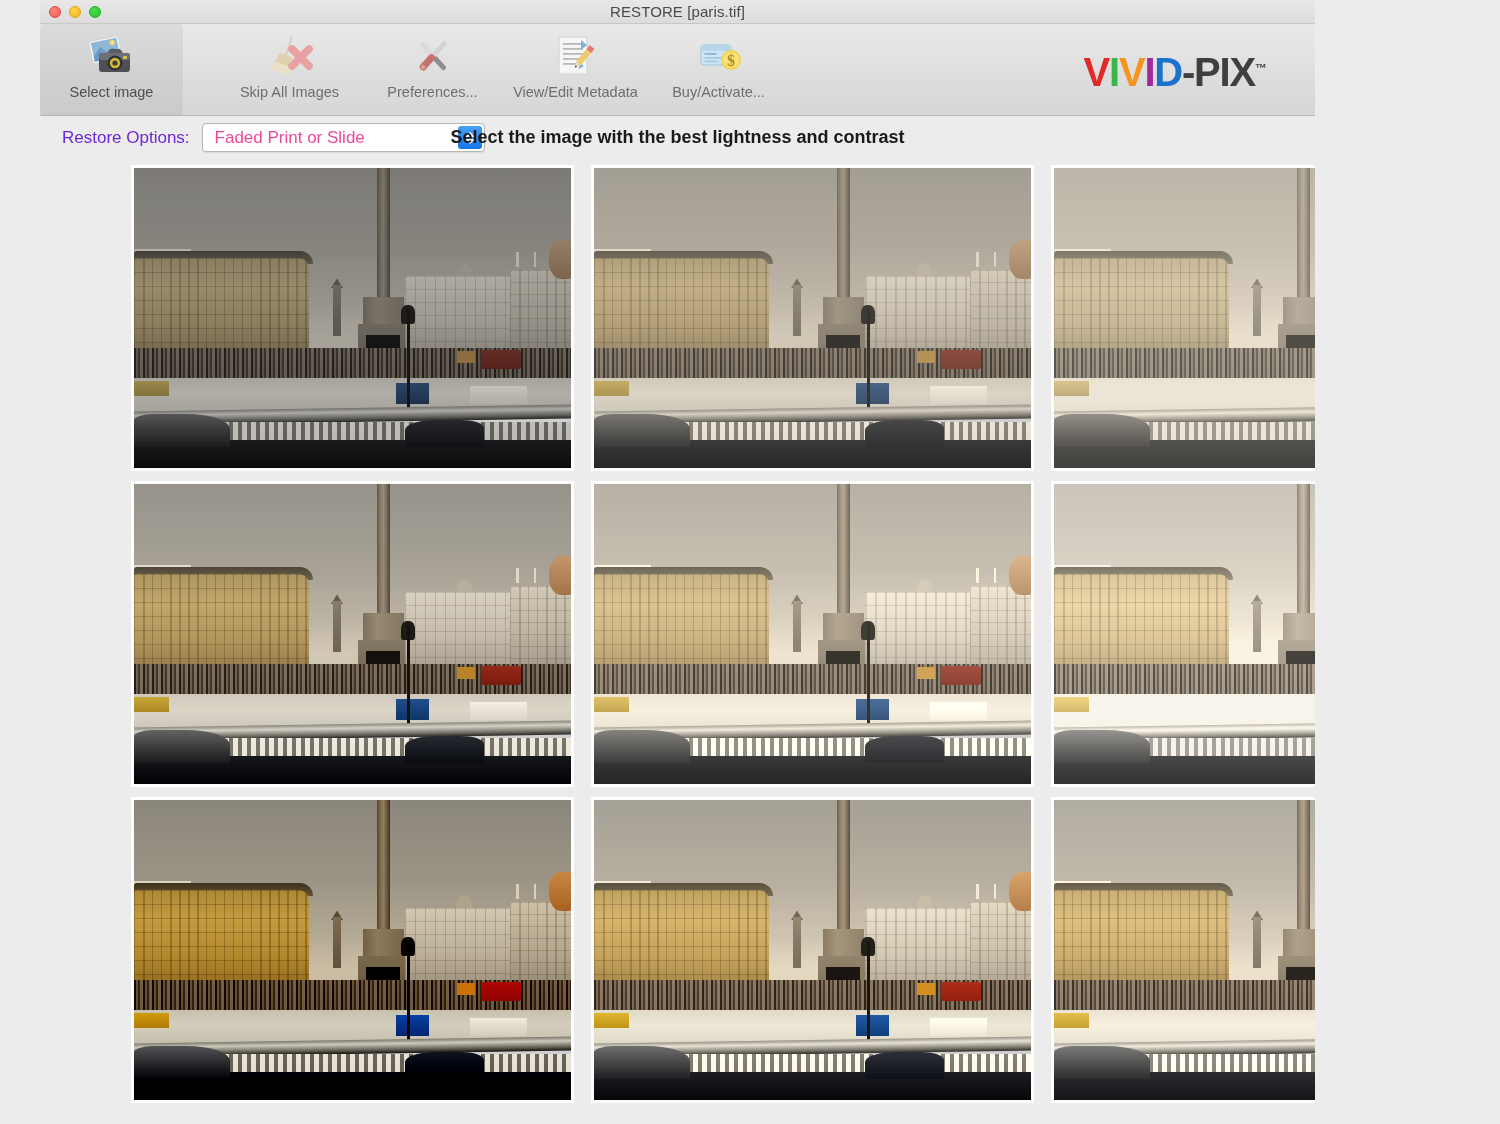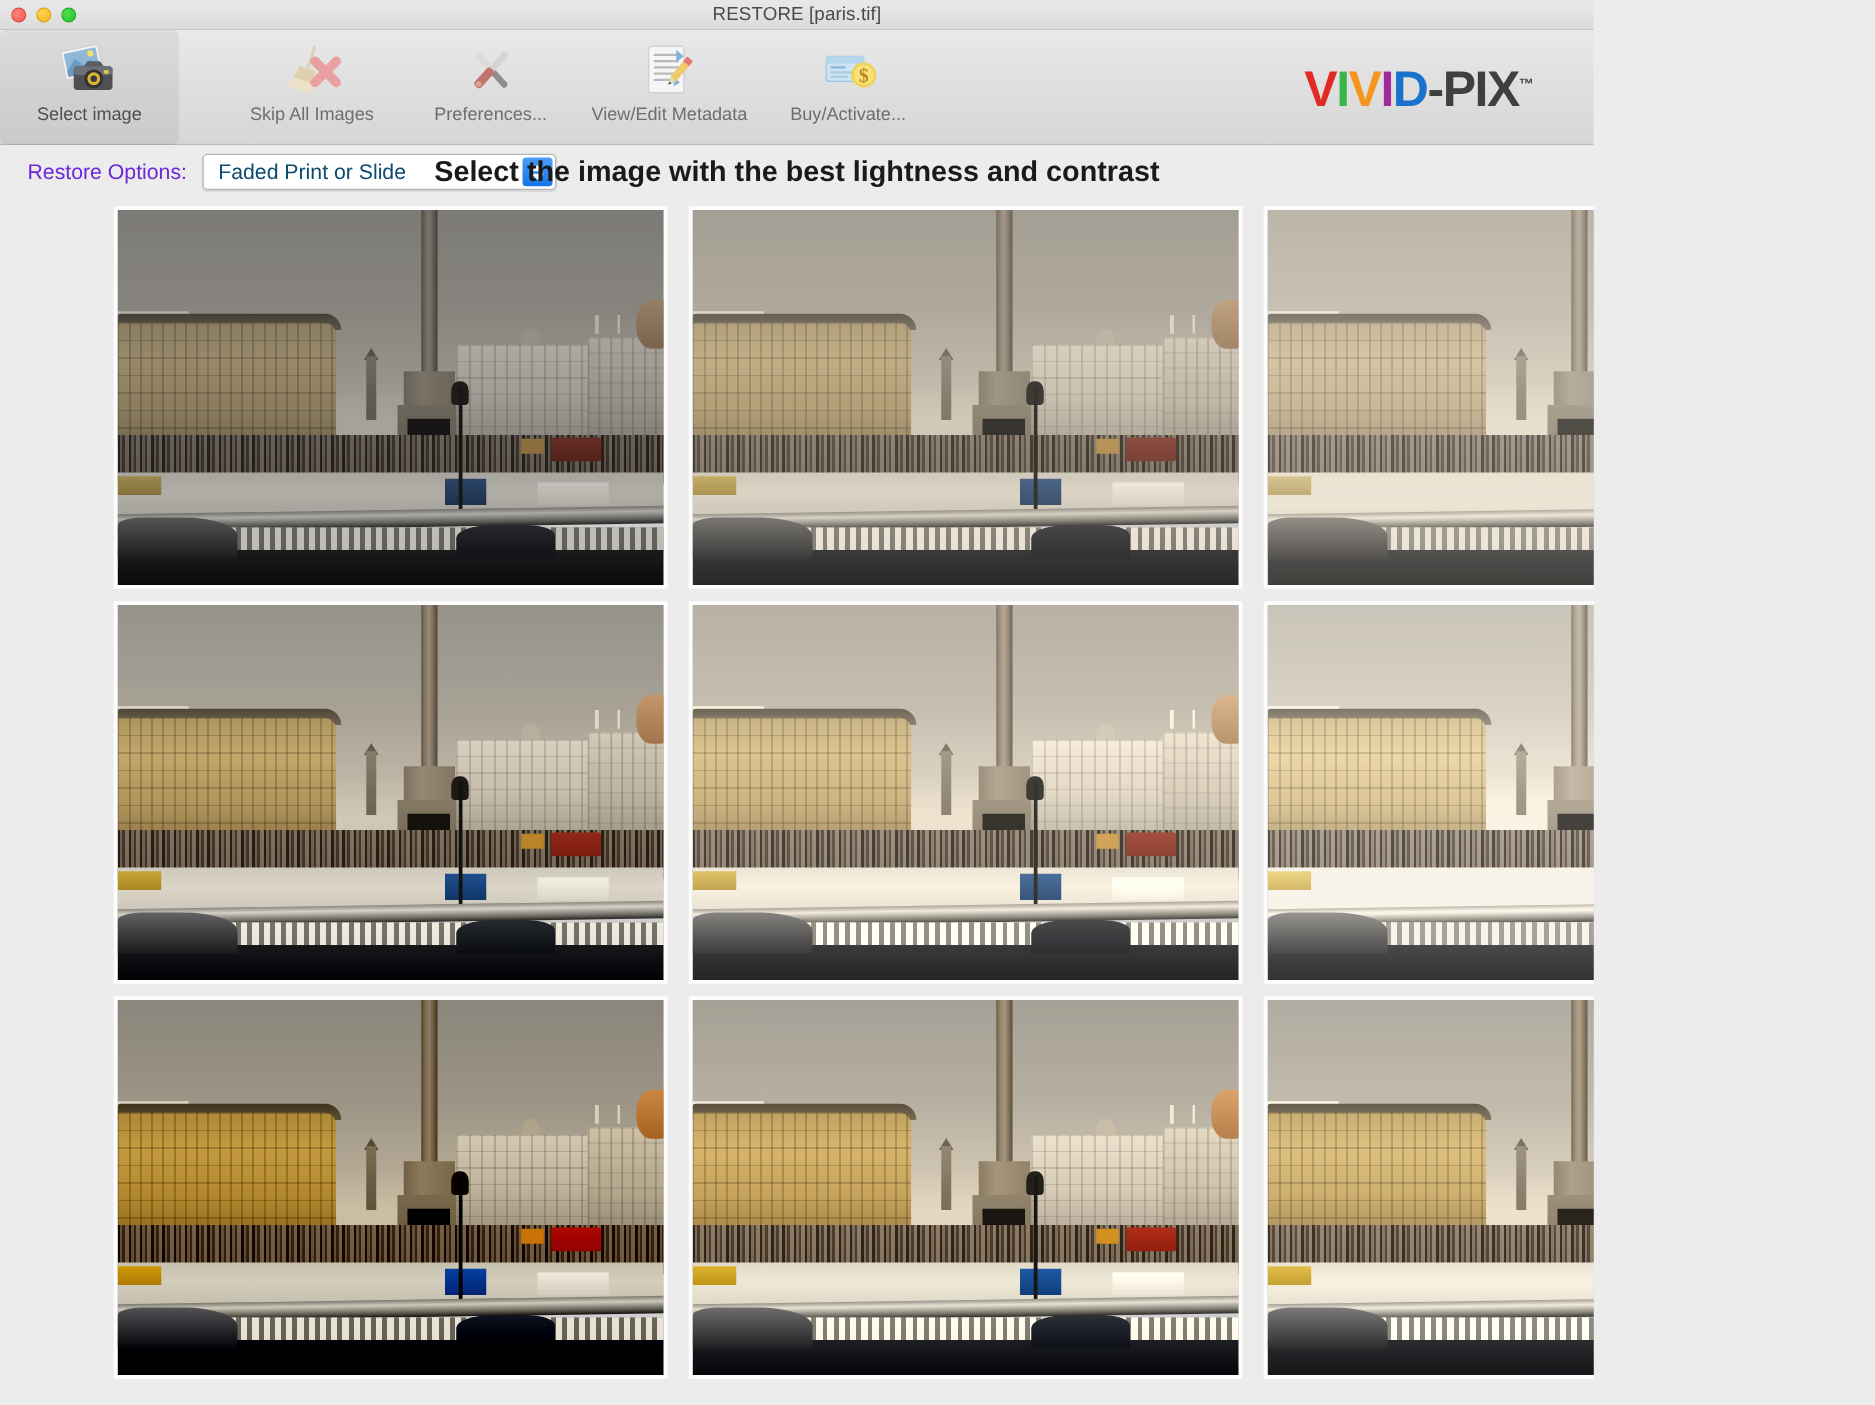--- a/index.html
+++ b/index.html
@@ -11,20 +11,21 @@
     font-family: "Liberation Sans", sans-serif;
     background: #ececec;
   }
 
   .app-window {
     position: relative;
     width: 1275px;
     height: 1124px;
     background: #ececec;
     overflow: hidden;
+    margin-left: 40px;
   }
 
   
   .titlebar {
     position: relative;
     height: 24px;
     background: linear-gradient(180deg, #e8e8e8 0%, #dcdcdc 100%);
     border-bottom: 1px solid #c8c8c8;
     display: flex;
     align-items: center;
@@ -139,21 +140,21 @@
     background: #ffffff;
     border: 1px solid #b6b6b6;
     border-radius: 4px;
     box-shadow: 0 1px 1px rgba(0,0,0,0.09);
     display: flex;
     align-items: center;
     cursor: default;
   }
   .popup-value {
     font-size: 17px;
-    color: #0c4a6e;
+    color: #ec4899;
     padding-left: 12px;
     white-space: nowrap;
   }
   .popup-stepper {
     position: absolute;
     right: 2px;
     top: 2px;
     width: 24px;
     height: 23px;
     background: linear-gradient(180deg, #4a9ef5 0%, #1476e8 100%);
@@ -169,21 +170,21 @@
     border-left: 5px solid transparent;
     border-right: 5px solid transparent;
   }
   .chev.up   { border-bottom: 5px solid #fff; }
   .chev.down { border-top: 5px solid #fff; }
 
   .instruction {
     position: absolute;
     left: 0; right: 0;
     text-align: center;
-    font-size: 23px;
+    font-size: 18px;
     font-weight: bold;
     color: #1a1a1a;
     pointer-events: none;
   }
 
   
   .grid {
     position: absolute;
     left: 91px;
     top: 165px;

